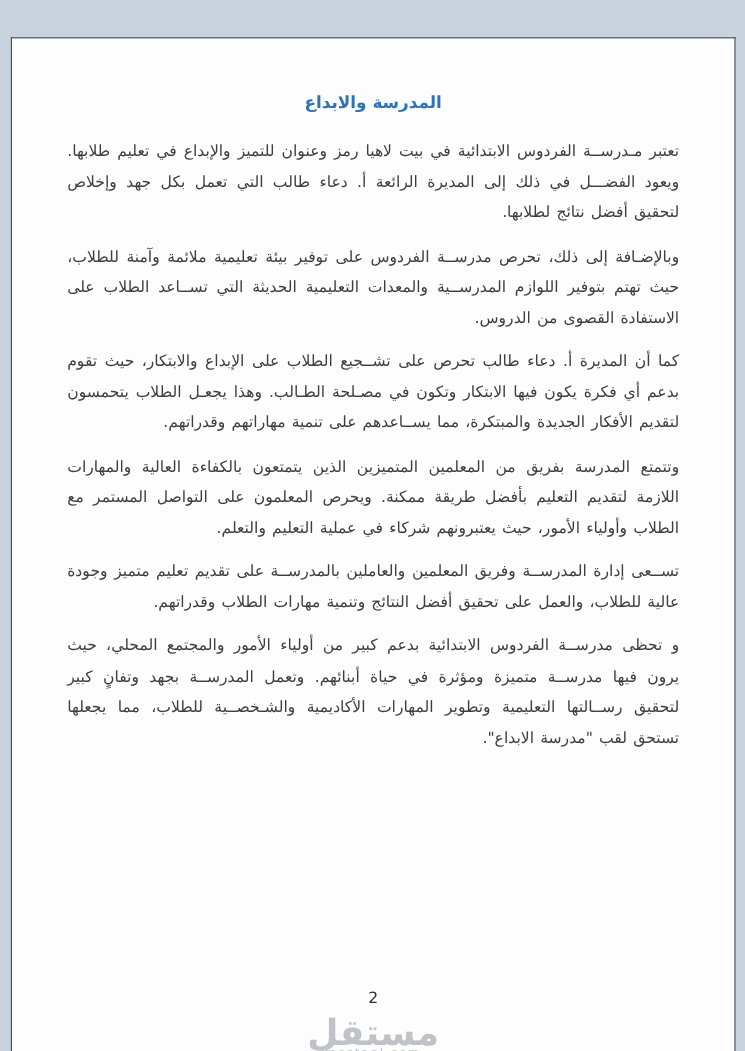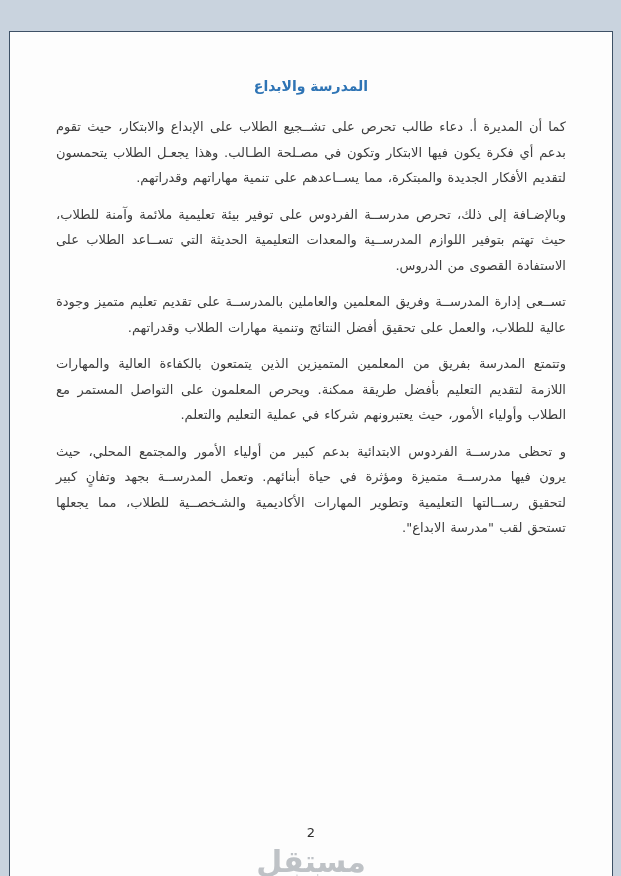--- a/index.html
+++ b/index.html
@@ -57,24 +57,25 @@
   .wm-ar{display:block;font-size:30px;font-weight:bold}
   .wm-en{display:block;font-size:9px;letter-spacing:2px;margin-top:-5px;direction:ltr}
 </style>
 </head>
 <body>
 
 <div class="page">
   <div class="sheet">
     <div class="content">
       <h1 class="title">المدرسة والابداع</h1>
+      <p class="para">تعتبر مـدرســة الفردوس الابتدائية في بيت لاهيا رمز وعنوان للتميز والإبداع في تعليم طلابها. ويعود الفضـــل في ذلك إلى المديرة الرائعة أ. دعاء طالب التي تعمل بكل جهد وإخلاص لتحقيق أفضل نتائج لطلابها.</p>
+      <p class="para">وبالإضـافة إلى ذلك، تحرص مدرســة الفردوس على توفير بيئة تعليمية ملائمة وآمنة للطلاب، حيث تهتم بتوفير اللوازم المدرســية والمعدات التعليمية الحديثة التي تســاعد الطلاب على الاستفادة القصوى من الدروس.</p>
       <p class="para">كما أن المديرة أ. دعاء طالب تحرص على تشــجيع الطلاب على الإبداع والابتكار، حيث تقوم بدعم أي فكرة يكون فيها الابتكار وتكون في مصـلحة الطـالب. وهذا يجعـل الطلاب يتحمسون لتقديم الأفكار الجديدة والمبتكرة، مما يســاعدهم على تنمية مهاراتهم وقدراتهم.</p>
-      <p class="para">وبالإضـافة إلى ذلك، تحرص مدرســة الفردوس على توفير بيئة تعليمية ملائمة وآمنة للطلاب، حيث تهتم بتوفير اللوازم المدرســية والمعدات التعليمية الحديثة التي تســاعد الطلاب على الاستفادة القصوى من الدروس.</p>
+      <p class="para">وتتمتع المدرسة بفريق من المعلمين المتميزين الذين يتمتعون بالكفاءة العالية والمهارات اللازمة لتقديم التعليم بأفضل طريقة ممكنة. ويحرص المعلمون على التواصل المستمر مع الطلاب وأولياء الأمور، حيث يعتبرونهم شركاء في عملية التعليم والتعلم.</p>
       <p class="para">تســعى إدارة المدرســة وفريق المعلمين والعاملين بالمدرســة على تقديم تعليم متميز وجودة عالية للطلاب، والعمل على تحقيق أفضل النتائج وتنمية مهارات الطلاب وقدراتهم.</p>
-      <p class="para">وتتمتع المدرسة بفريق من المعلمين المتميزين الذين يتمتعون بالكفاءة العالية والمهارات اللازمة لتقديم التعليم بأفضل طريقة ممكنة. ويحرص المعلمون على التواصل المستمر مع الطلاب وأولياء الأمور، حيث يعتبرونهم شركاء في عملية التعليم والتعلم.</p>
       <p class="para">و تحظى مدرســة الفردوس الابتدائية بدعم كبير من أولياء الأمور والمجتمع المحلي، حيث يرون فيها مدرســة متميزة ومؤثرة في حياة أبنائهم. وتعمل المدرســة بجهد وتفانٍ كبير لتحقيق رســالتها التعليمية وتطوير المهارات الأكاديمية والشـخصــية للطلاب، مما يجعلها تستحق لقب "مدرسة الابداع".</p>
     </div>
     <div class="page-number">2</div>
     <div class="watermark">
       <span class="wm-ar">مستقل</span>
       <span class="wm-en">mostaql.com</span>
     </div>
   </div>
 </div>
 

